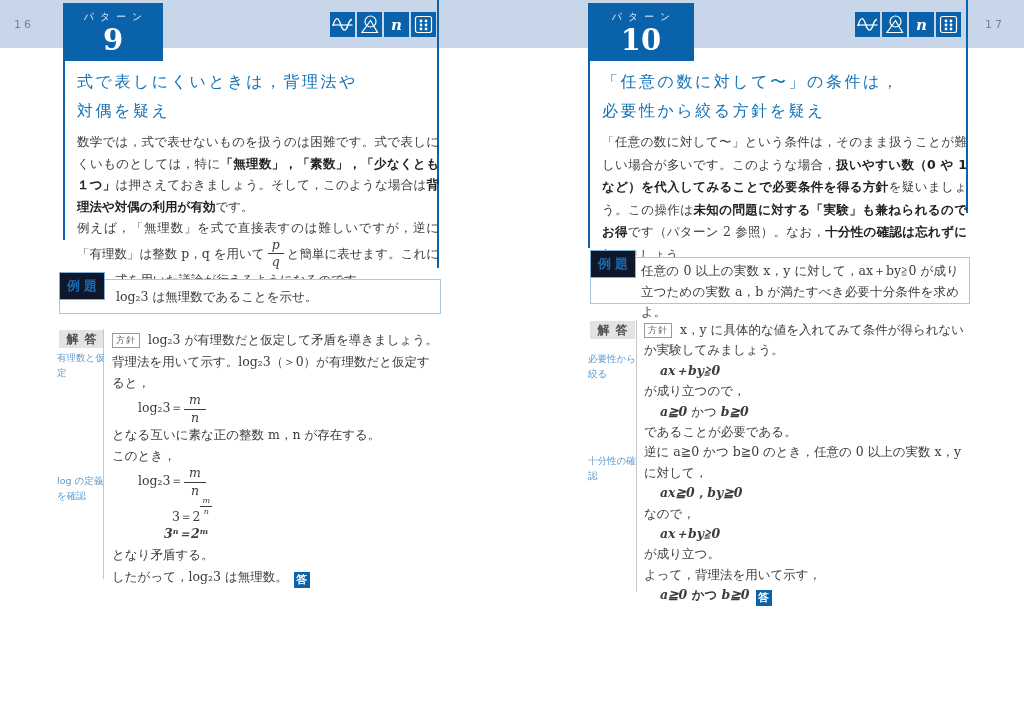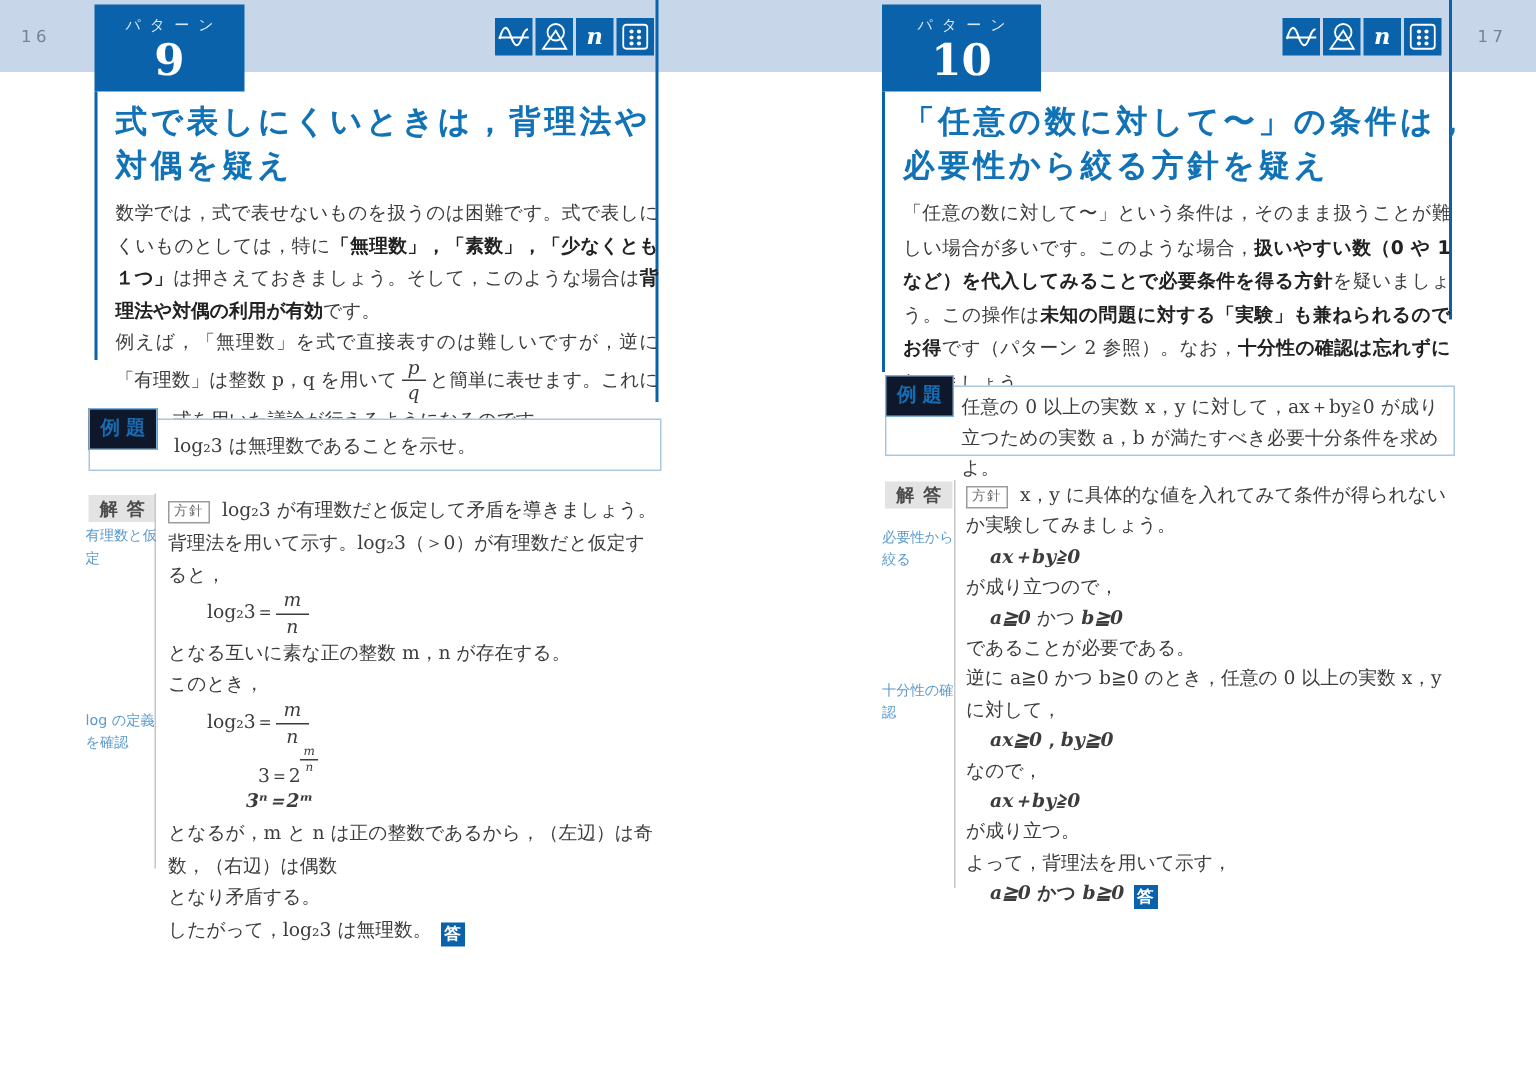--- a/index.html
+++ b/index.html
@@ -11,21 +11,21 @@
   .badge { position:absolute; top:3px; height:58px; background:#0a62aa; color:#fff;
            text-align:center; }
   .badge .plabel { display:block; margin-top:7px; font:10px "DejaVu Sans",sans-serif;
                    letter-spacing:6px; padding-left:6px; color:#d9e6f3; }
   .badge .pnum { display:block; font-family:"DejaVu Serif",serif; font-weight:bold;
                  font-size:29px; line-height:32px; }
   .vline { position:absolute; width:2px; background:#0a62aa; }
   .icons { position:absolute; top:12px; display:flex; gap:2px; }
   .icon { width:25px; height:25px; background:#0a62aa; }
   .title { position:absolute; width:380px; font-family:"DejaVu Sans",sans-serif;
-           font-weight:bold; color:#1272b6; font-size:21px; line-height:29px;
+           font-weight:normal; color:#1272b6; font-size:16px; line-height:29px;
            letter-spacing:2.5px; }
   .intro { position:absolute; font-size:12.5px; color:#3c3c3c; text-align:justify; }
   .intro b { font-family:"DejaVu Sans",sans-serif; color:#222; }
   .ifr { display:inline-block; text-align:center; vertical-align:middle;
          font-style:italic; line-height:1; margin:0 3px; }
   .ifr .fn { display:block; padding:0 4px 2px; border-bottom:1px solid #3c3c3c; }
   .ifr .fd { display:block; padding-top:2px; }
   .exbox { position:absolute; border:1px solid #a8c8e2; background:#fff; }
   .exlabel { position:absolute; left:-1px; top:-8px; width:44px; height:26px;
              background:#0f172a; border:1px solid #7fb0d8; color:#1a6cb0;
@@ -144,21 +144,20 @@
     <div class="ln">このとき，</div>
     <div class="fline">
         <span>log₂3＝</span>
         <span class="fr">
           <span class="fn">m</span>
           <span class="fd">n</span>
         </span>
       </div>
     <div class="sline"><span>3＝2</span><span class="sfr"><span class="fn">m</span><span class="fd">n</span></span></div>
     <div class="eline m">3ⁿ＝2ᵐ</div>
-    <div class="ln">となるが，m と n は正の整数であるから，（左辺）は奇数，（右辺）は偶数</div>
     <div class="ln">となり矛盾する。</div>
     <div class="ln"><span>したがって，log₂3 は無理数。</span><span class="ansbadge">答</span></div>
   </div>
 
   <div class="pagenum" style="left:985px;">17</div>
 
   <div class="badge" style="left:588px; width:106px;">
     <span class="plabel">パターン</span>
     <span class="pnum">10</span>
   </div>

